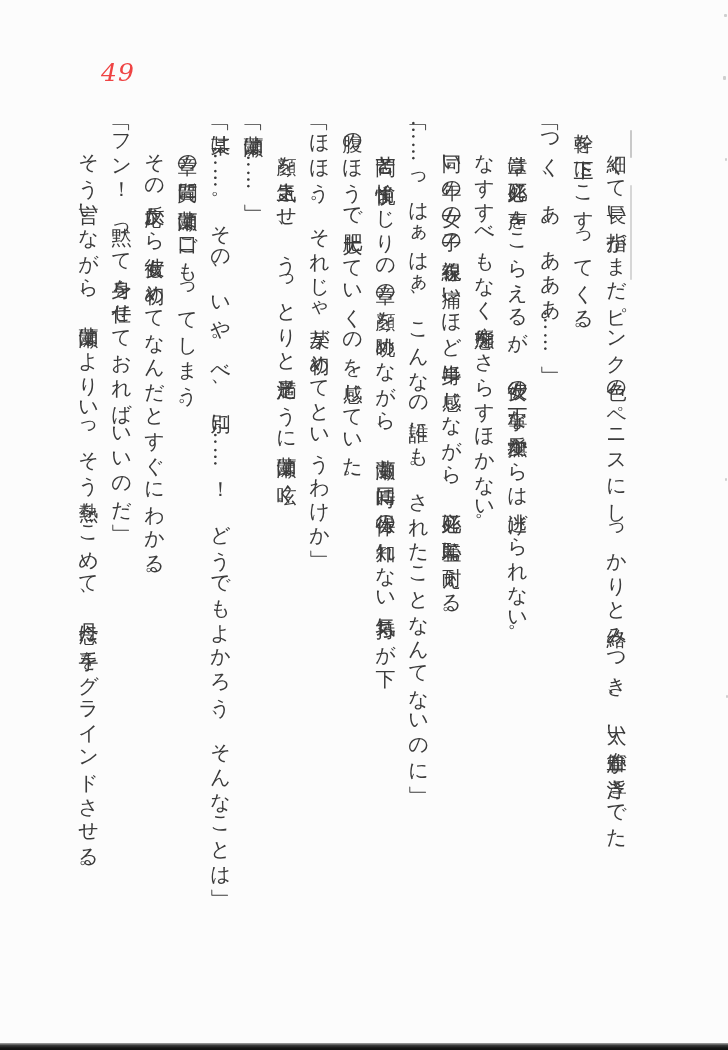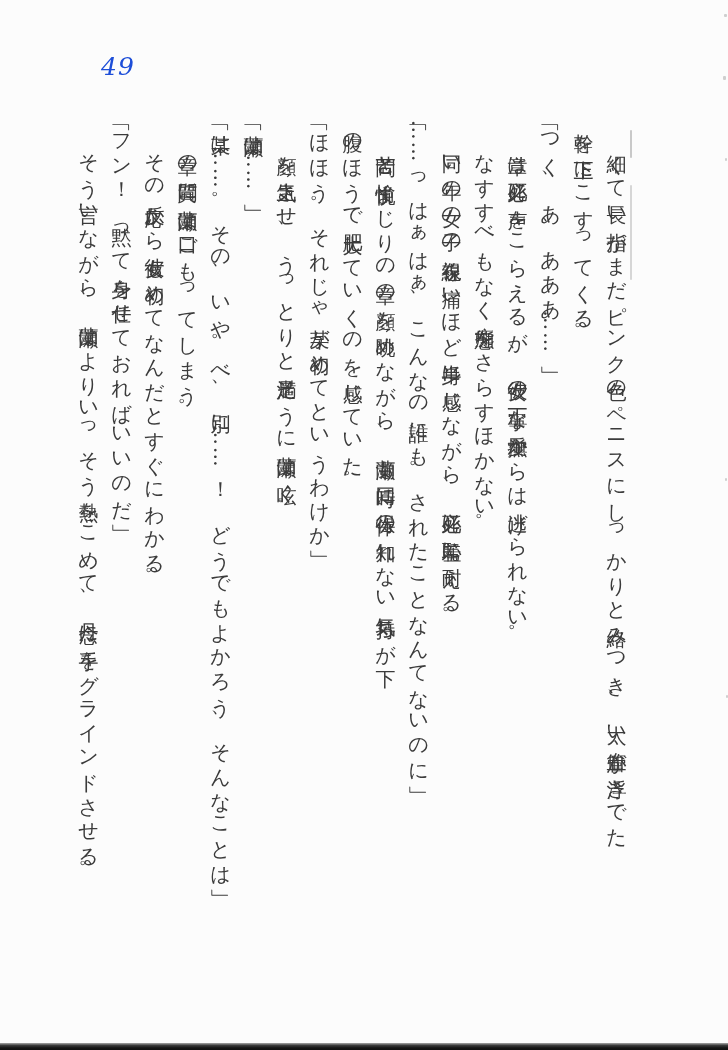--- a/index.html
+++ b/index.html
@@ -10,25 +10,25 @@
     position: relative;
     width: 728px;
     height: 1050px;
     background: #fcfcfc;
     overflow: hidden;
     font-family: "DejaVu Serif", "Liberation Serif", serif;
   }
   .page-number {
     position: absolute;
     left: 101px;
-    top: 52px;
+    top: 58px;
     font-size: 25px;
     font-style: italic;
     letter-spacing: 1px;
-    color: #1d4ed8;
+    color: #ef4444;
   }
   .text-block {
     position: absolute;
     top: 118px;
     right: 95px;
     height: 830px;
     writing-mode: vertical-rl;
     text-orientation: mixed;
     color: #3b3b3b;
     font-size: 20px;

